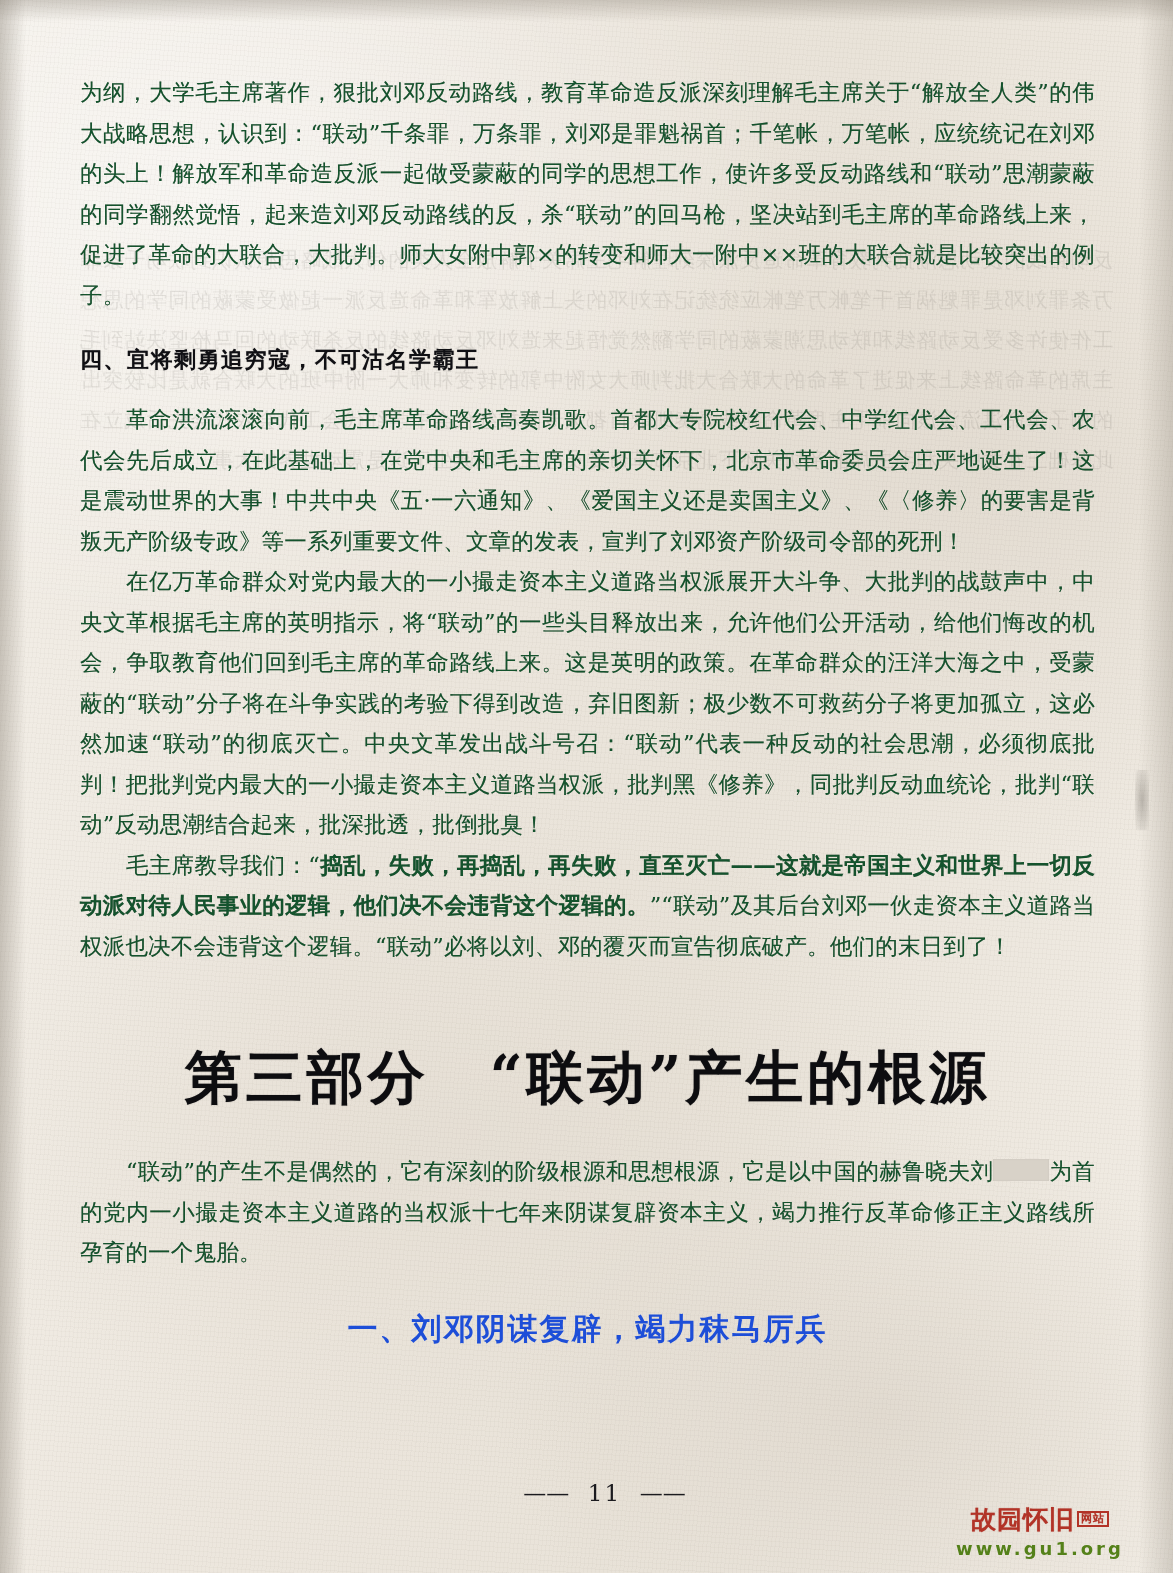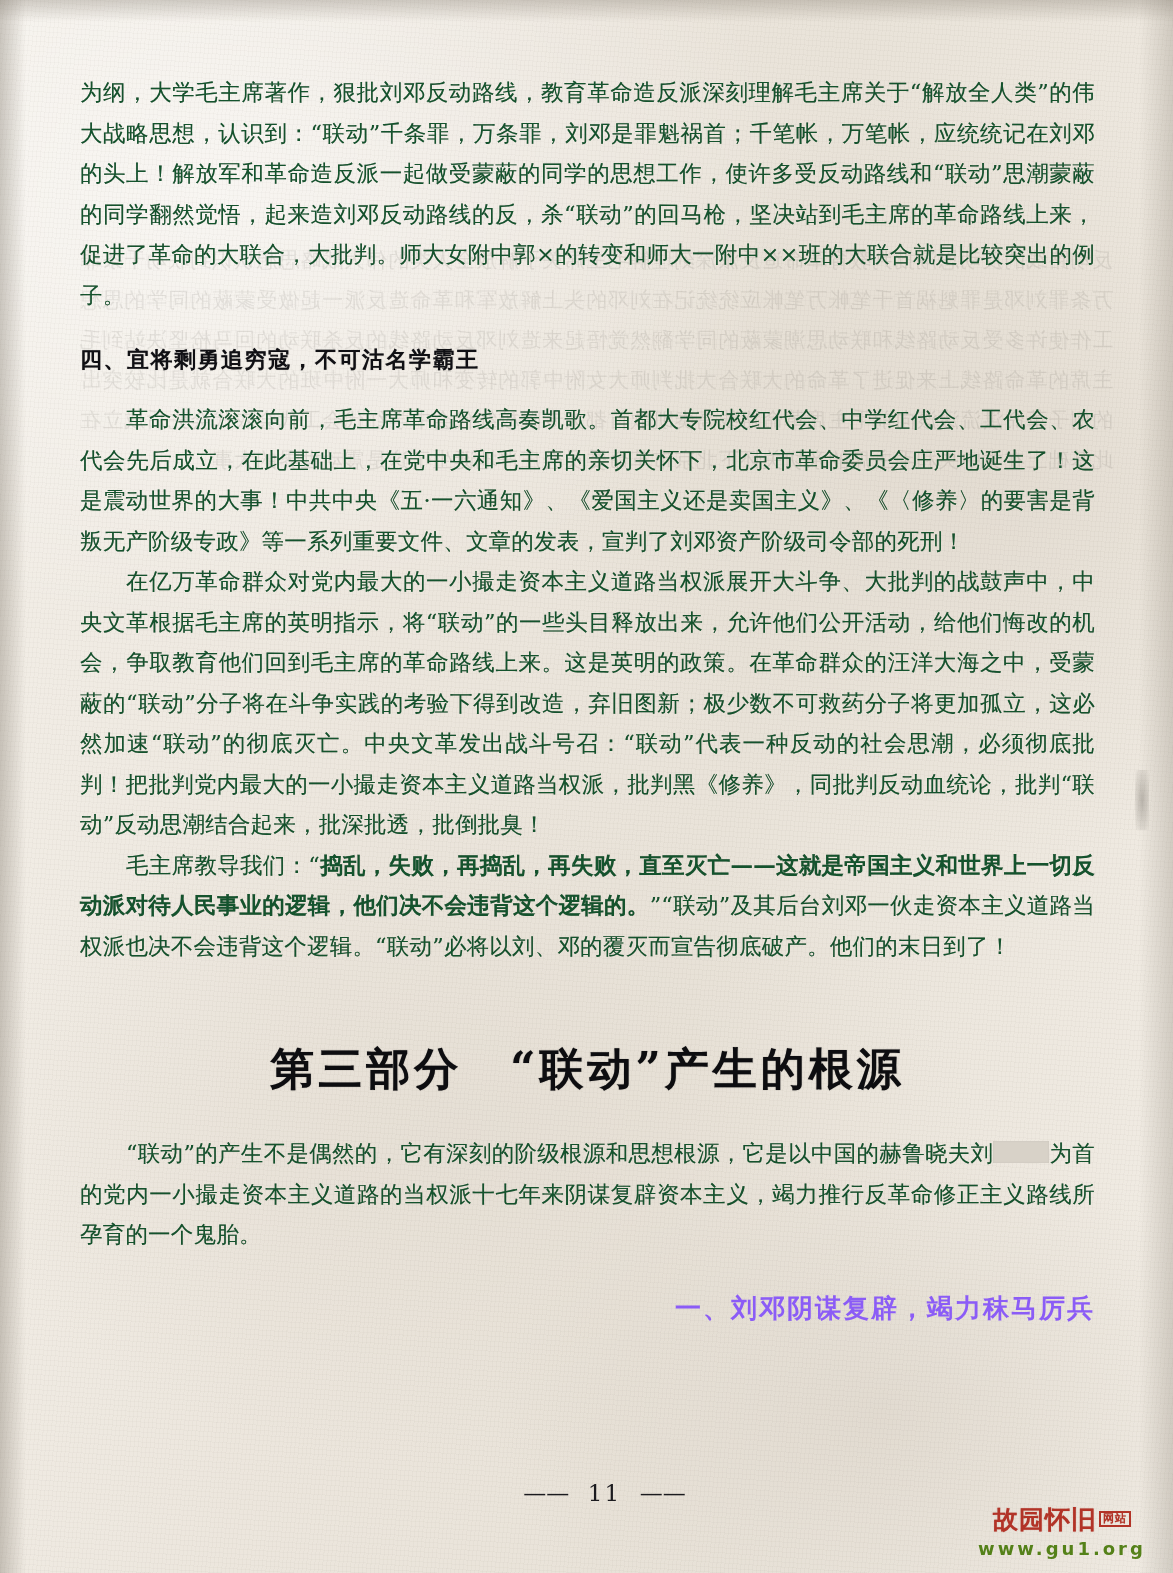--- a/index.html
+++ b/index.html
@@ -74,35 +74,35 @@
     font-size: 22px;
     font-weight: bold;
     margin: 30px 0 24px 0;
     letter-spacing: 1.5px;
     color: #101014;
     text-shadow: 0 0 0.8px rgba(0,0,0,0.45);
   }
 
   h1.part {
     text-align: center;
-    font-size: 44px;
+    font-size: 57px;
     font-weight: bold;
     margin: 74px 0 34px 0;
     letter-spacing: 4px;
     color: #0d0d10;
     text-shadow: 0 0 1px rgba(0,0,0,0.5);
   }
 
   h3.sub {
-    text-align: right;
-    font-size: 26px;
+    text-align: center;
+    font-size: 30px;
     font-weight: bold;
     margin: 36px 0 26px 0;
     letter-spacing: 2px;
-    color: #8b5cf6;
+    color: #1d4ed8;
   }
 
   .b { font-weight: bold; }
 
   .redacted {
     display: inline-block;
     width: 56px;
     height: 22px;
     background: #d8d2c8;
     vertical-align: -2px;
@@ -117,21 +117,21 @@
     font-size: 23px;
     letter-spacing: 2px;
     color: #1b1b1f;
     margin-left: 36px;
   }
   .folio .dash { letter-spacing: 0; }
 
   
   .stamp {
     position: absolute;
-    right: 16px;
+    right: 38px;
     bottom: 14px;
     width: 190px;
     text-align: center;
     opacity: 0.95;
   }
   .stamp .cn {
     font-size: 25px;
     font-weight: bold;
     color: #b02a1e;
     letter-spacing: 1px;

